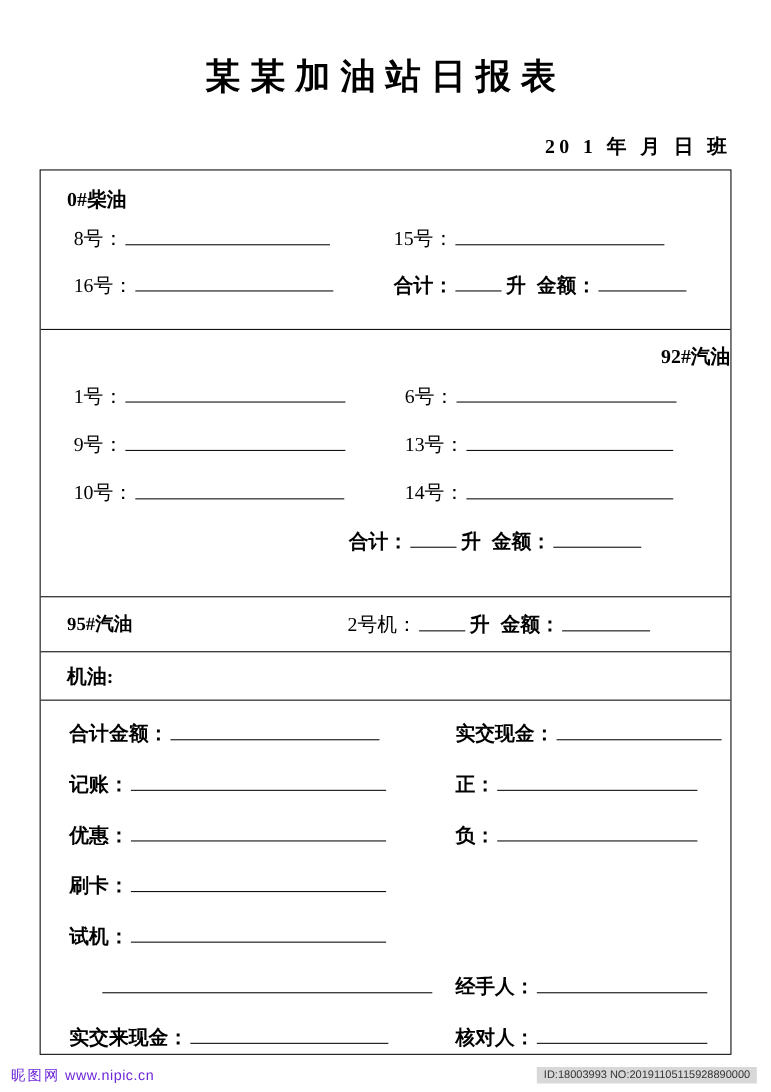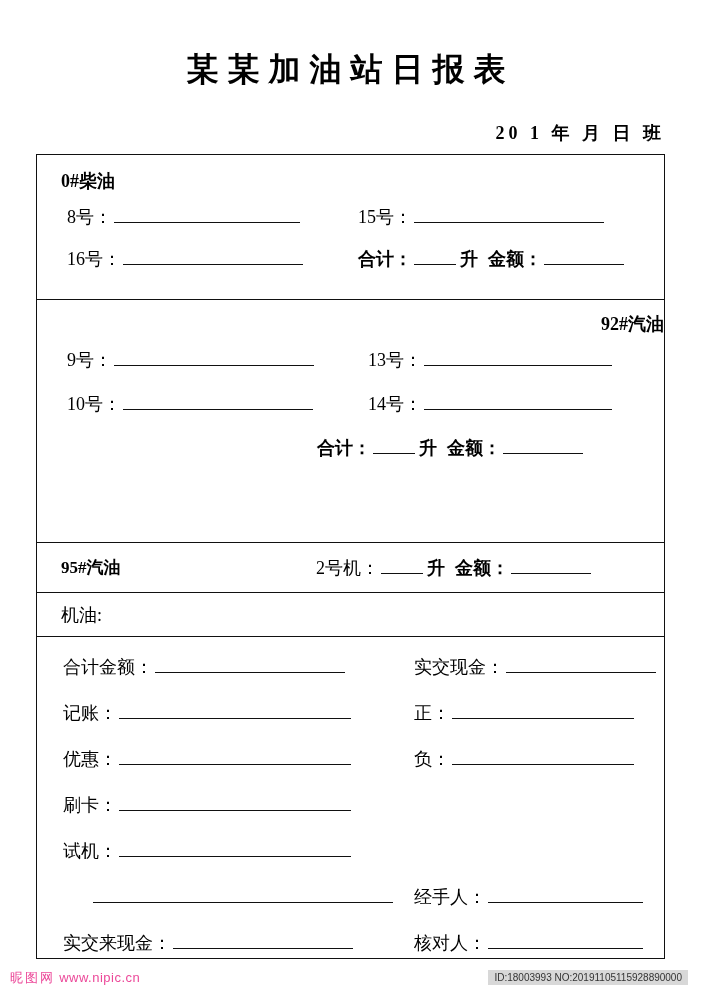--- a/index.html
+++ b/index.html
@@ -127,37 +127,37 @@
   }
 
   
   .soil {
     height: 44px;
     display: flex;
     align-items: center;
   }
   .soil .head {
     font-size: 18px;
-    font-weight: normal;
+    font-weight: bold;
     padding-left: 24px;
   }
 
   
   .sbot {
     padding-top: 18px;
   }
-  .sbot .row { padding-left: 26px; margin-bottom: 22px; }
+  .sbot .row { padding-left: 26px; margin-bottom: 22px; font-weight: bold; }
   .sbot .col1 { width: 340px; }
 
   .watermark {
     position: absolute;
     left: 10px;
     bottom: 6px;
     font-size: 13px;
-    color: #ec4899;
+    color: #6d28d9;
     font-family: "Liberation Sans", sans-serif;
     letter-spacing: 0.5px;
   }
   .watermark .cn { letter-spacing: 2px; }
   .idbar {
     position: absolute;
     right: 13px;
     bottom: 8px;
     background: #d8d8d8;
     color: #333;
@@ -201,20 +201,30 @@
           <span class="lbl lbl-b" style="margin-left:4px">升</span>
           <span class="lbl lbl-b" style="margin-left:10px">金额：</span>
           <span class="line" style="width:80px"></span>
         </div>
       </div>
     </div>
 
     <div class="section s92 divider">
       <div class="sec-head">92#汽油</div>
 
+      <div class="row">
+        <div class="cell col1">
+          <span class="lbl">1号：</span>
+          <span class="line" style="width:200px"></span>
+        </div>
+        <div class="cell">
+          <span class="lbl">6号：</span>
+          <span class="line" style="width:200px"></span>
+        </div>
+      </div>
 
       <div class="row">
         <div class="cell col1">
           <span class="lbl">9号：</span>
           <span class="line" style="width:200px"></span>
         </div>
         <div class="cell">
           <span class="lbl">13号：</span>
           <span class="line" style="width:188px"></span>
         </div>

